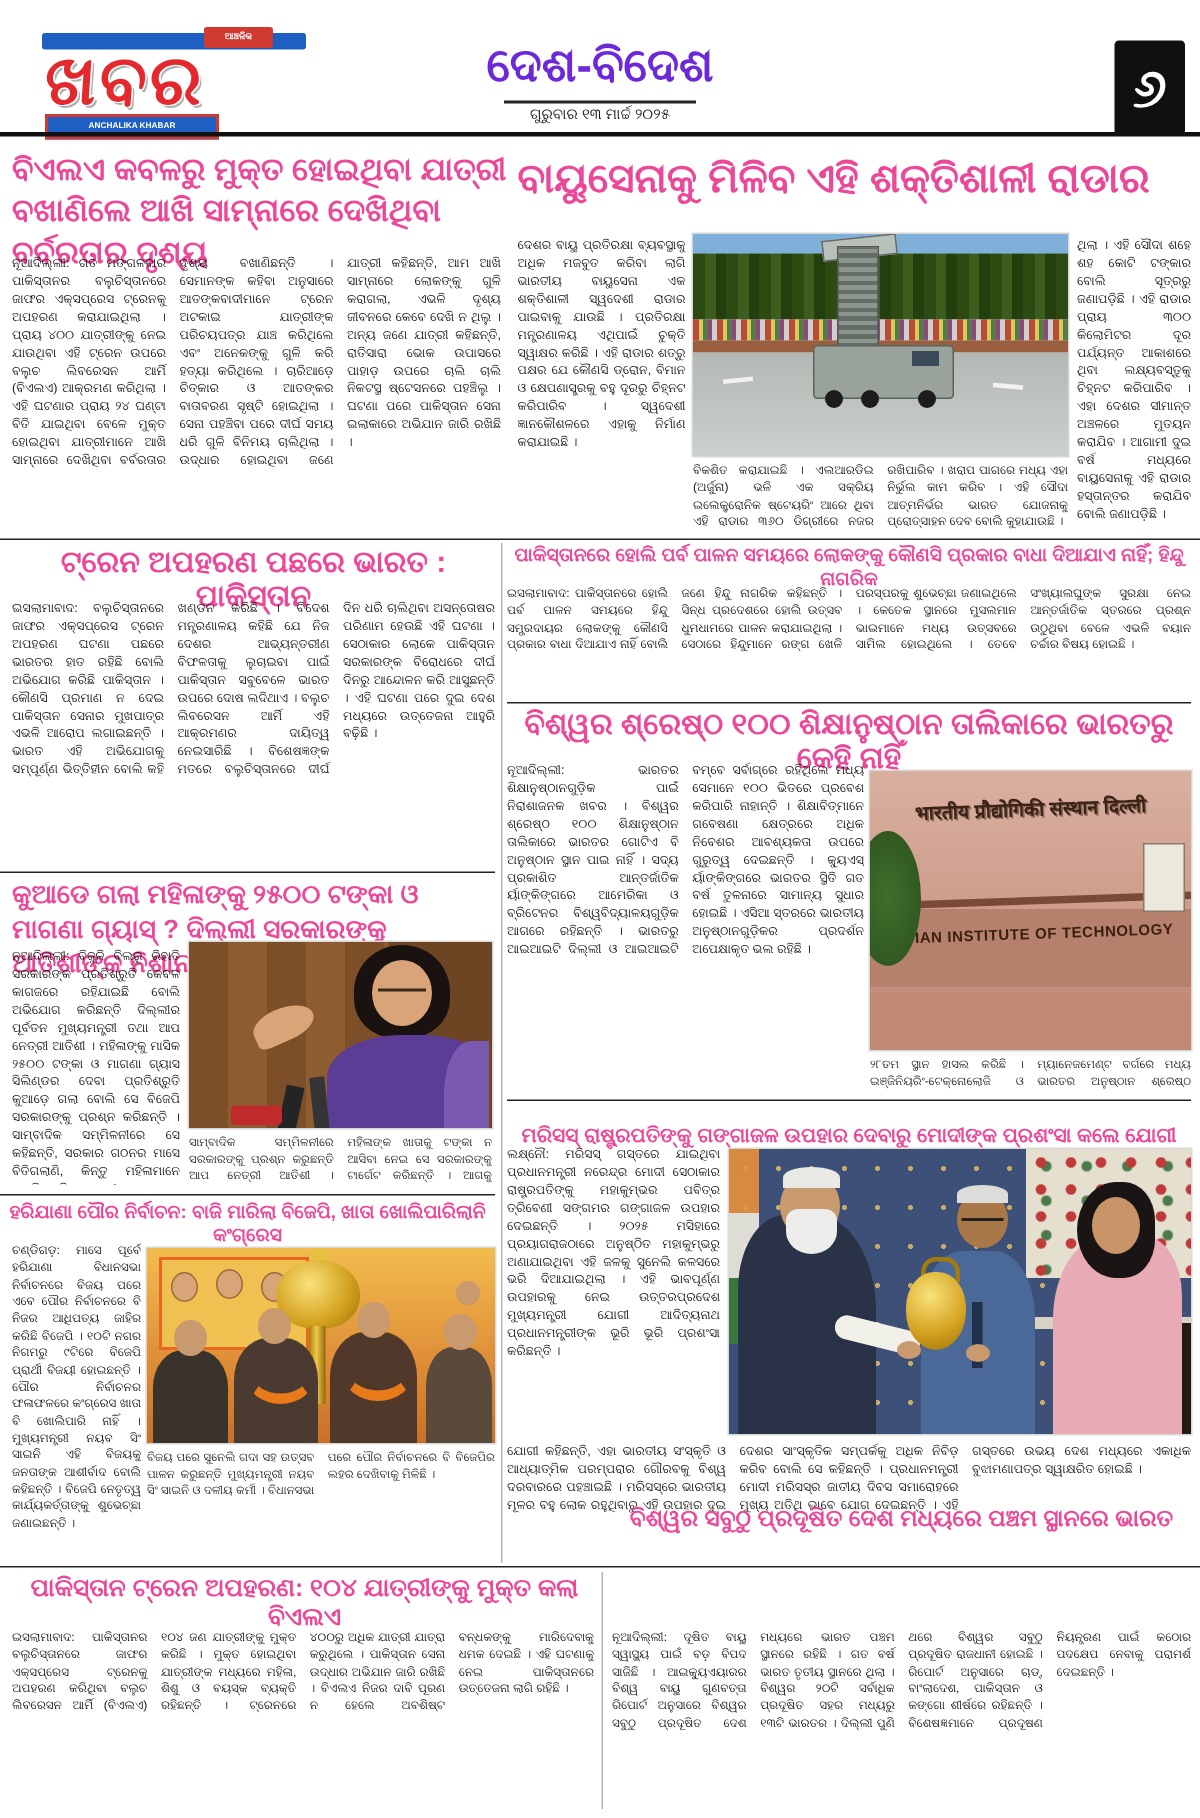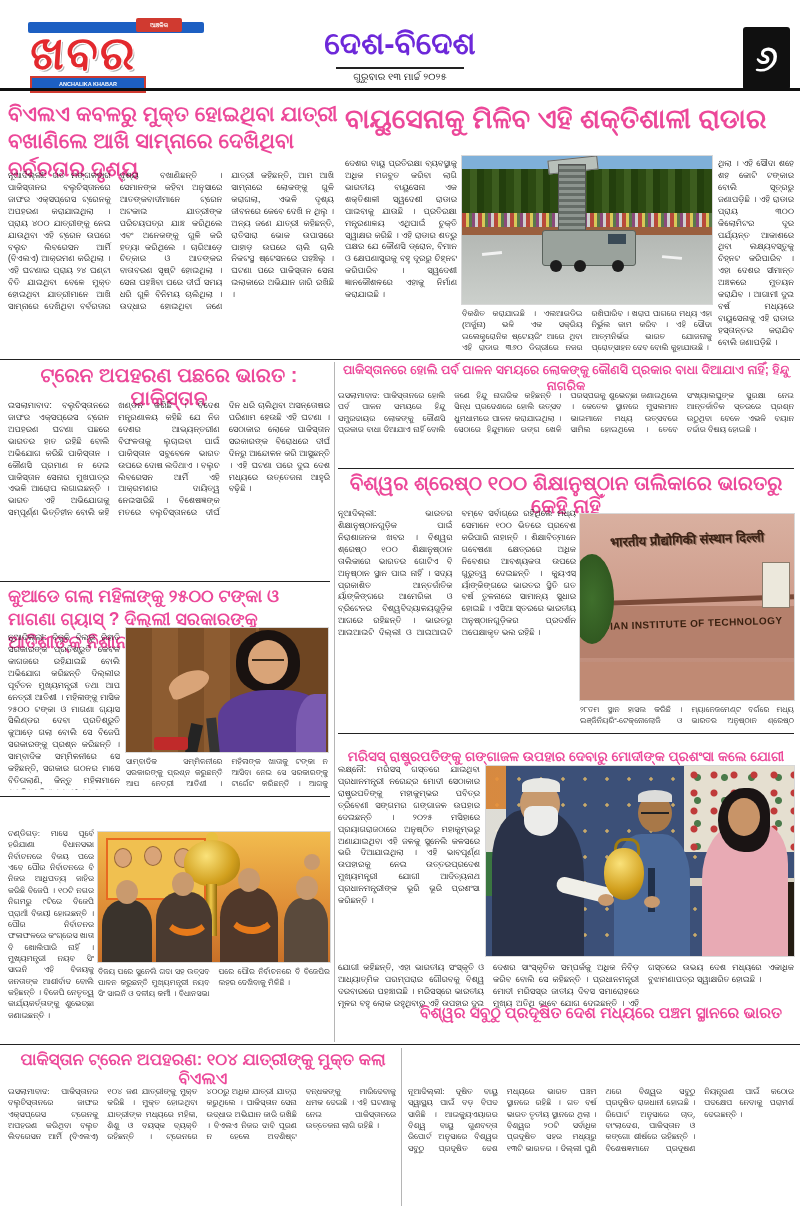--- a/index.html
+++ b/index.html
@@ -222,20 +222,21 @@
     <div class="mo-wo-hair"></div>
     <div class="mo-wo-face"></div>
     <div class="mo-urn-h"></div>
     <div class="mo-urn"></div>
     <div class="mo-hand" style="left:112px;top:128px;"></div>
     <div class="mo-hand" style="left:158px;top:130px;"></div>
   </div>
   <div class="a bt c3" style="left:338px;top:962px;width:456px;height:78px;">ଯୋଗୀ କହିଛନ୍ତି, ଏହା ଭାରତୀୟ ସଂସ୍କୃତି ଓ ଆଧ୍ୟାତ୍ମିକ ପରମ୍ପରାର ଗୌରବକୁ ବିଶ୍ୱ ଦରବାରରେ ପହଞ୍ଚାଇଛି । ମରିସସ୍‌ରେ ଭାରତୀୟ ମୂଳର ବହୁ ଲୋକ ରହୁଥିବାରୁ ଏହି ଉପହାର ଦୁଇ ଦେଶର ସାଂସ୍କୃତିକ ସମ୍ପର୍କକୁ ଅଧିକ ନିବିଡ଼ କରିବ ବୋଲି ସେ କହିଛନ୍ତି । ପ୍ରଧାନମନ୍ତ୍ରୀ ମୋଦୀ ମରିସସ୍‌ର ଜାତୀୟ ଦିବସ ସମାରୋହରେ ମୁଖ୍ୟ ଅତିଥି ଭାବେ ଯୋଗ ଦେଇଛନ୍ତି । ଏହି ଗସ୍ତରେ ଉଭୟ ଦେଶ ମଧ୍ୟରେ ଏକାଧିକ ବୁଝାମଣାପତ୍ର ସ୍ୱାକ୍ଷରିତ ହୋଇଛି ।</div>
 
   <div class="a rule-h" style="left:0;top:796px;width:330px;"></div>
+  <div class="a hl" style="left:0;top:801px;width:330px;font-size:12.5px;text-align:center;">ହରିଯାଣା ପୌର ନିର୍ବାଚନ: ବାଜି ମାରିଲା ବିଜେପି, ଖାତା ଖୋଲିପାରିଲାନି କଂଗ୍ରେସ</div>
   <div class="a bt" style="left:8px;top:828px;width:86px;height:212px;font-size:8px;">ଚଣ୍ଡିଗଡ଼: ମାସେ ପୂର୍ବେ ହରିଯାଣା ବିଧାନସଭା ନିର୍ବାଚନରେ ବିଜୟ ପରେ ଏବେ ପୌର ନିର୍ବାଚନରେ ବି ନିଜର ଆଧିପତ୍ୟ ଜାହିର କରିଛି ବିଜେପି । ୧୦ଟି ନଗର ନିଗମରୁ ୯ଟିରେ ବିଜେପି ପ୍ରାର୍ଥୀ ବିଜୟୀ ହୋଇଛନ୍ତି । ପୌର ନିର୍ବାଚନର ଫଳାଫଳରେ କଂଗ୍ରେସ ଖାତା ବି ଖୋଲିପାରି ନାହିଁ । ମୁଖ୍ୟମନ୍ତ୍ରୀ ନୟବ ସିଂ ସାଇନି ଏହି ବିଜୟକୁ ଜନତାଙ୍କ ଆଶୀର୍ବାଦ ବୋଲି କହିଛନ୍ତି । ବିଜେପି ନେତୃତ୍ୱ କାର୍ଯ୍ୟକର୍ତ୍ତାଙ୍କୁ ଶୁଭେଚ୍ଛା ଜଣାଇଛନ୍ତି ।</div>
 
   <div class="a ph" style="left:98px;top:832px;width:232px;height:130px;">
     <div class="ra-bg"></div>
     <div class="ra-poster">
       <div class="ra-face" style="left:6px;top:8px;"></div>
       <div class="ra-face" style="left:36px;top:6px;"></div>
       <div class="ra-face" style="left:66px;top:8px;"></div>
     </div>
     <div class="ra-mace-top"></div>

